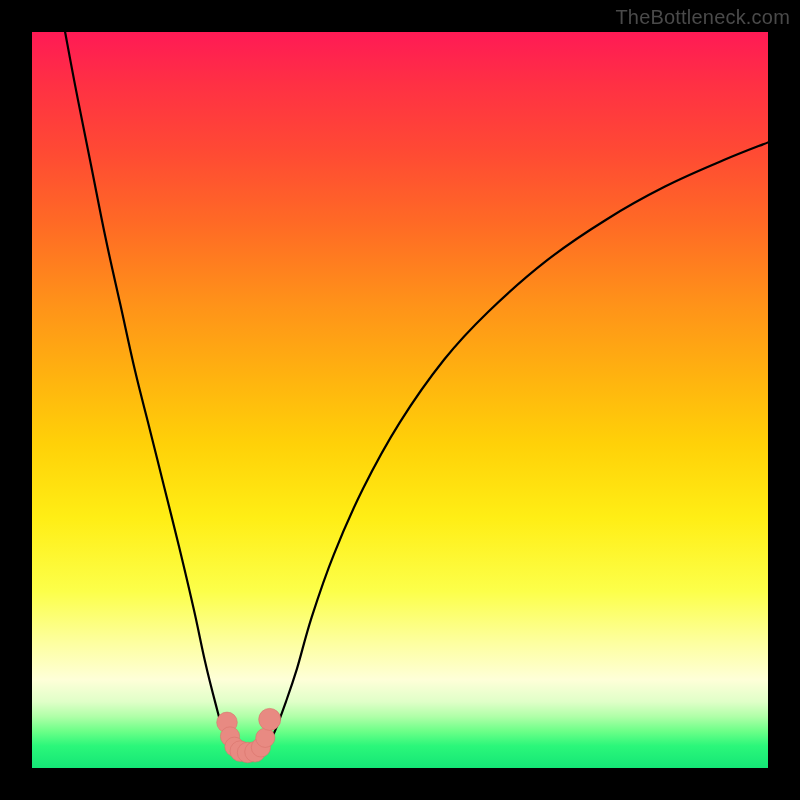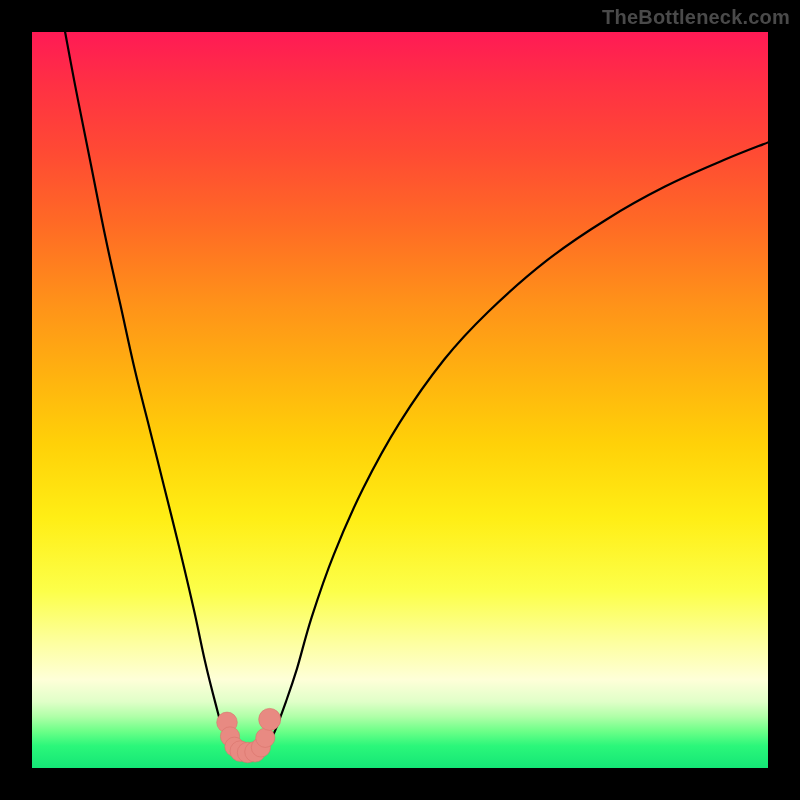--- a/index.html
+++ b/index.html
@@ -55,21 +55,21 @@
   svg.curves {
     position: absolute;
     top: 0; left: 0;
   }
   .watermark {
     position: absolute;
     top: 6px;
     right: 10px;
     color: #4a4a4a;
     font-size: 20px;
-    font-weight: 700;
+    font-weight: 400;
     letter-spacing: 0.2px;
     user-select: none;
   }
 </style>
 </head>
 <body>
 
 <div class="frame">
   <div class="watermark">TheBottleneck.com</div>
   <div class="plot-area">

